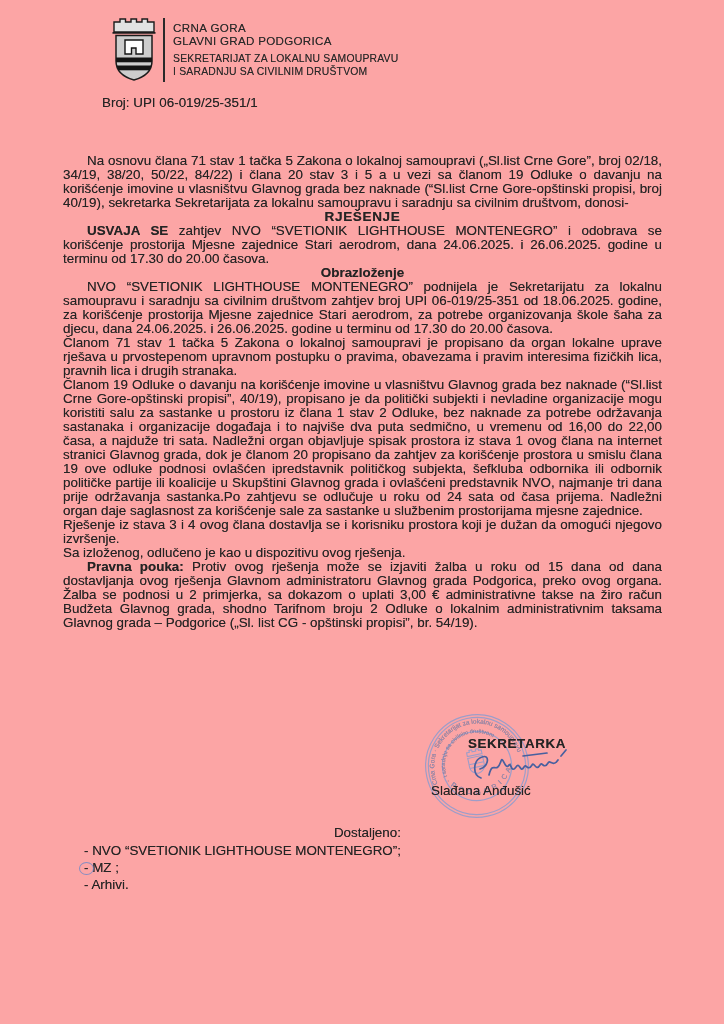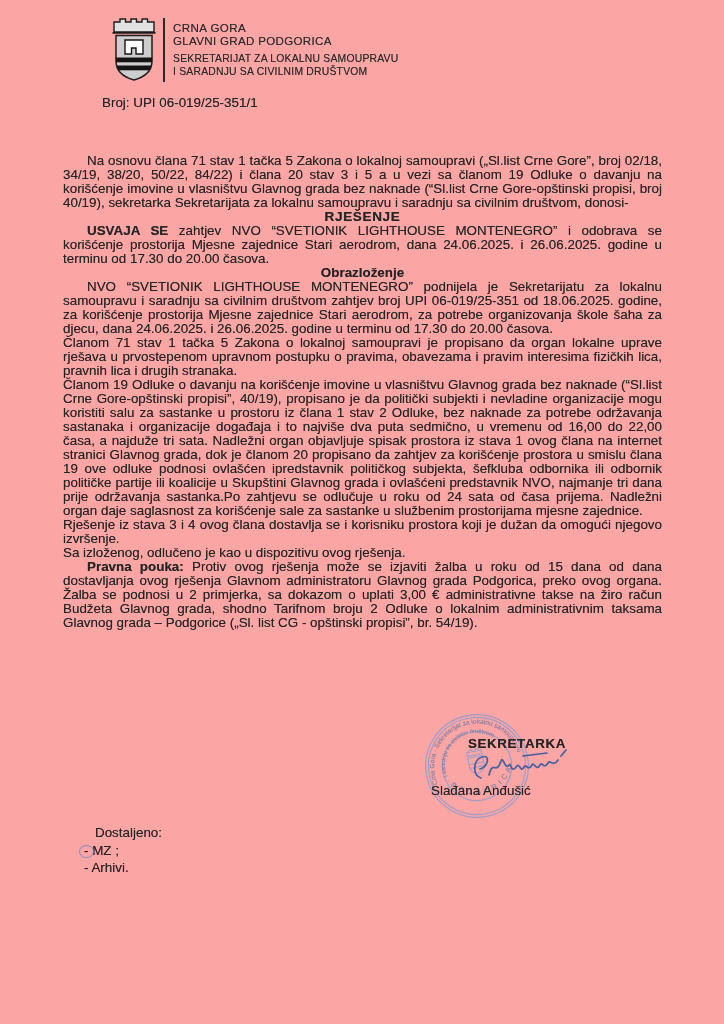--- a/index.html
+++ b/index.html
@@ -129,17 +129,18 @@
         <path d="M24,28 C28,12 31,29 36,14 C38,8 40,24 44,18 C46,15 46,27 51,20 C55,14 55,27 59,20 C61,16 63,25 67,18 C69,14 71,25 75,18 C77,14 79,23 83,16 C85,12 88,21 93,13"></path>
         <path d="M58,9 L82,6"></path>
         <path d="M96,9 L101,3"></path>
       </g>
     </svg>
     <div class="sig-name">Slađana Anđušić</div>
   </div>
 
   <div class="dist">
     <div class="dist-label">Dostaljeno:</div>
+    <div class="dist-item">- NVO “SVETIONIK LIGHTHOUSE MONTENEGRO”;</div>
     <div class="dist-item"><span class="pen-circle"></span><span>- MZ ;</span></div>
     <div class="dist-item">- Arhivi.</div>
   </div>
 
 </div>
 
 </body></html>

